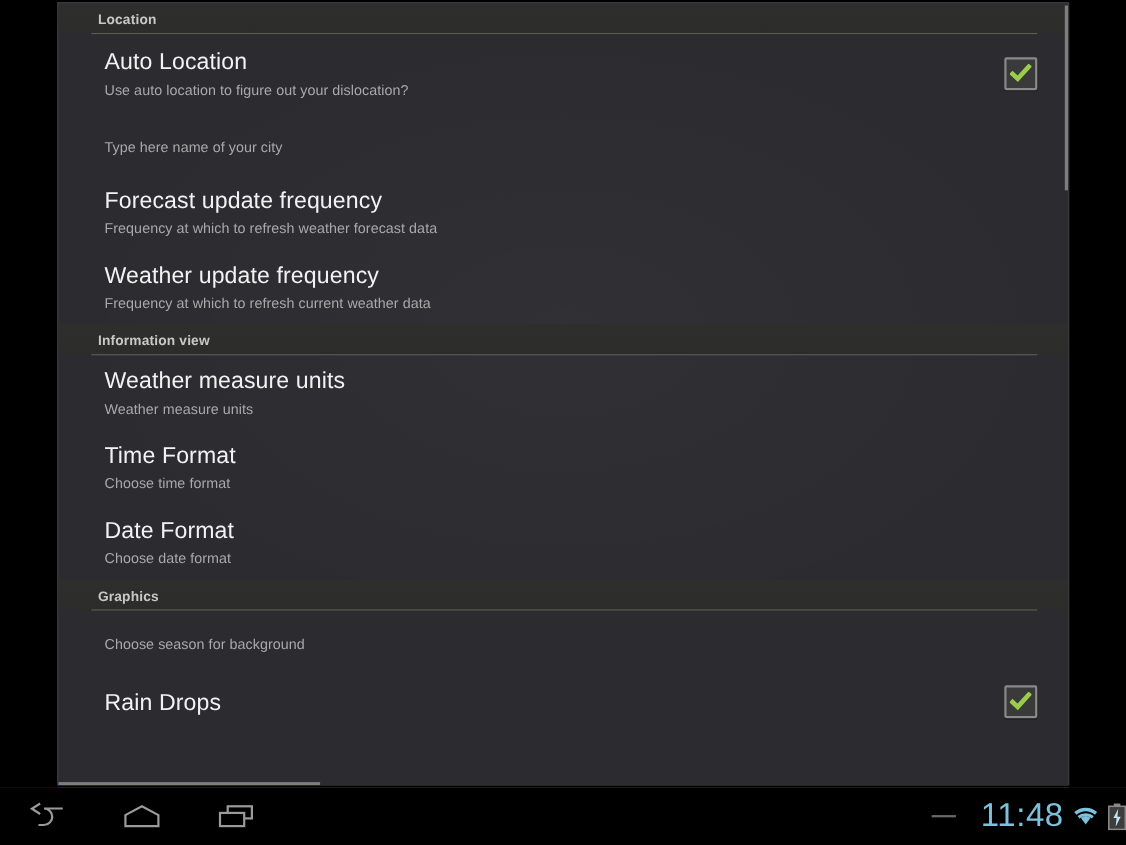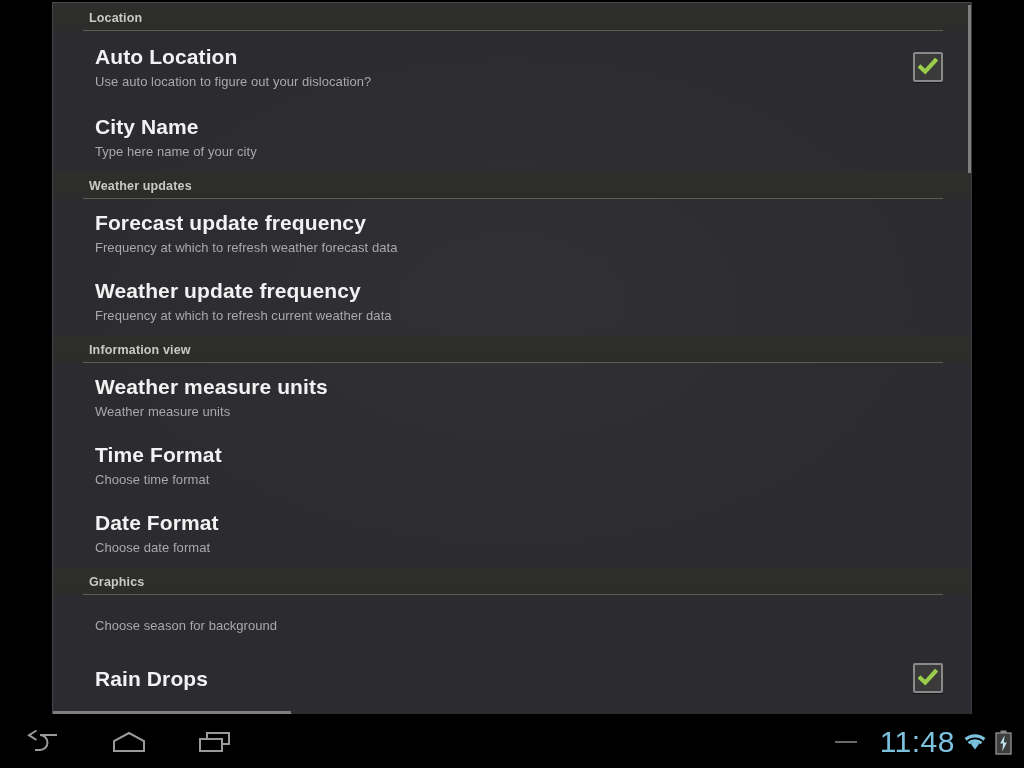--- a/index.html
+++ b/index.html
@@ -86,21 +86,21 @@
   }
   .pref-text {
     flex: 1 1 auto;
     min-width: 0;
   }
   .pref-title {
     display: block;
     font-size: 21px;
     color: #f2f2f2;
     line-height: 25px;
-    font-weight: bold;
+    font-weight: normal;
     letter-spacing: 0.1px;
   }
   .pref-summary {
     display: block;
     font-size: 13px;
     color: #a9a9a9;
     line-height: 17px;
     margin-top: 4px;
     letter-spacing: 0.05px;
   }
@@ -187,21 +187,21 @@
     display: flex;
     align-items: center;
     justify-content: center;
     cursor: pointer;
   }
   #status-area {
     margin-left: auto;
     display: flex;
     align-items: center;
     gap: 7px;
-    padding-right: 12px;
+    padding-right: 0;
   }
   #notif-dash {
     width: 22px;
     height: 2px;
     background: #6a6a6a;
     margin-right: 16px;
   }
   #status-clock {
     font-size: 30px;
     color: #7cc2de;
@@ -264,29 +264,24 @@
           <div class="checkbox">
             <svg width="20" height="18" viewBox="0 0 20 18">
               <path d="M2.5 9.2 L7.2 13.6 L17.2 2.6" stroke="#9acd4a" stroke-width="4.2" fill="none" stroke-linecap="square" stroke-linejoin="miter"></path>
             </svg>
           </div>
         </div>
       </div>
 
       <div class="pref-row">
         <div class="pref-text">
-          <span class="pref-title">City Name</span>
           <span class="pref-summary">Type here name of your city</span>
         </div>
       </div>
 
-      <div class="section-header">
-        <span class="sh-label">Weather updates</span>
-        <div class="sh-rule"></div>
-      </div>
 
       <div class="pref-row">
         <div class="pref-text">
           <span class="pref-title">Forecast update frequency</span>
           <span class="pref-summary">Frequency at which to refresh weather forecast data</span>
         </div>
       </div>
 
       <div class="pref-row">
         <div class="pref-text">

